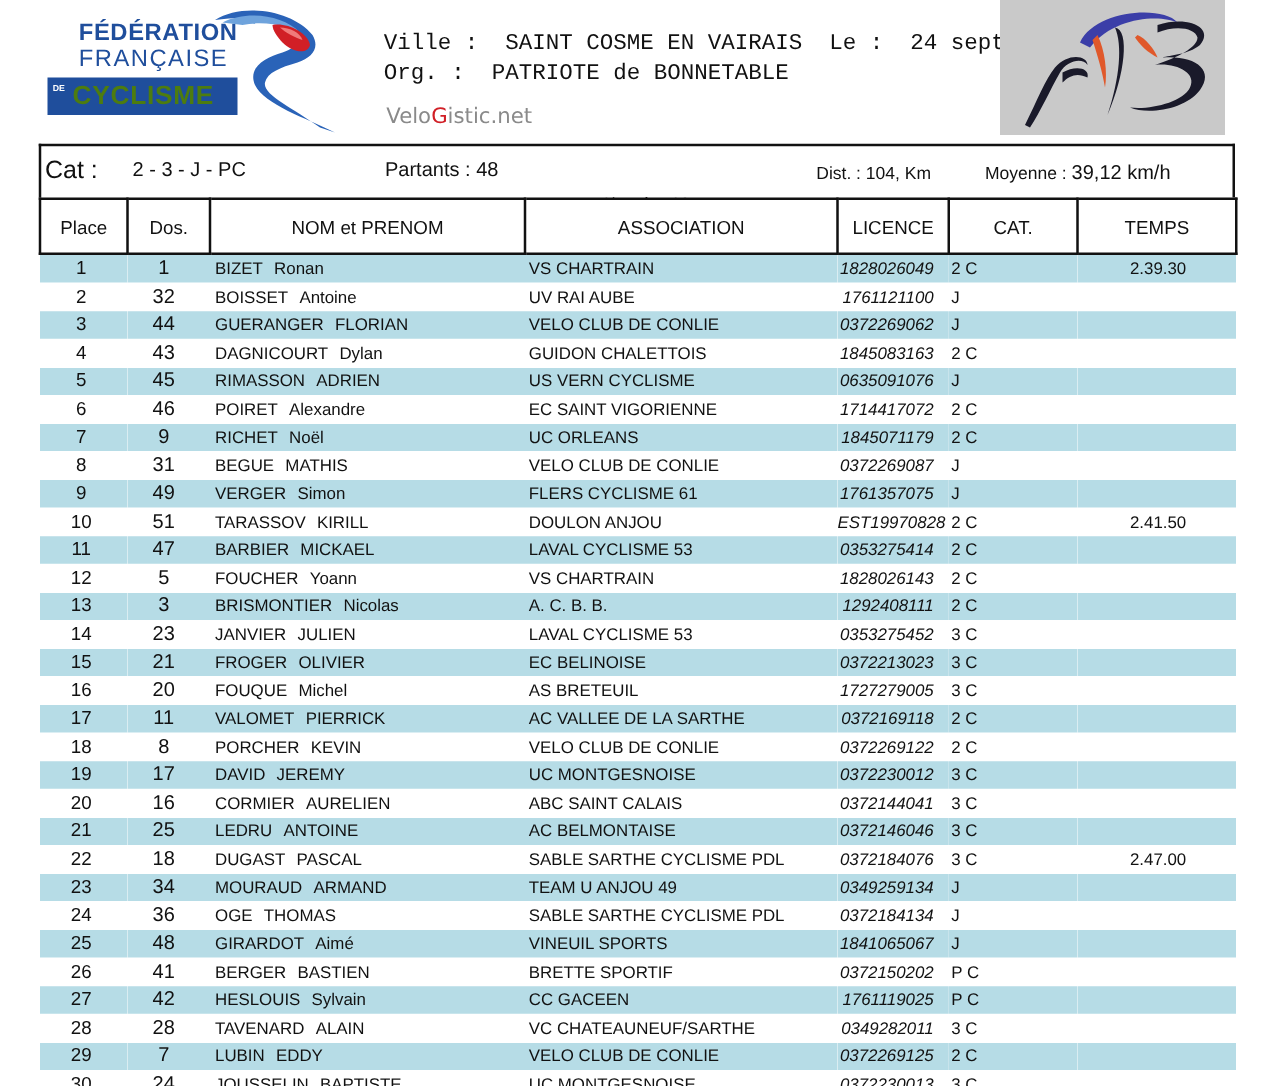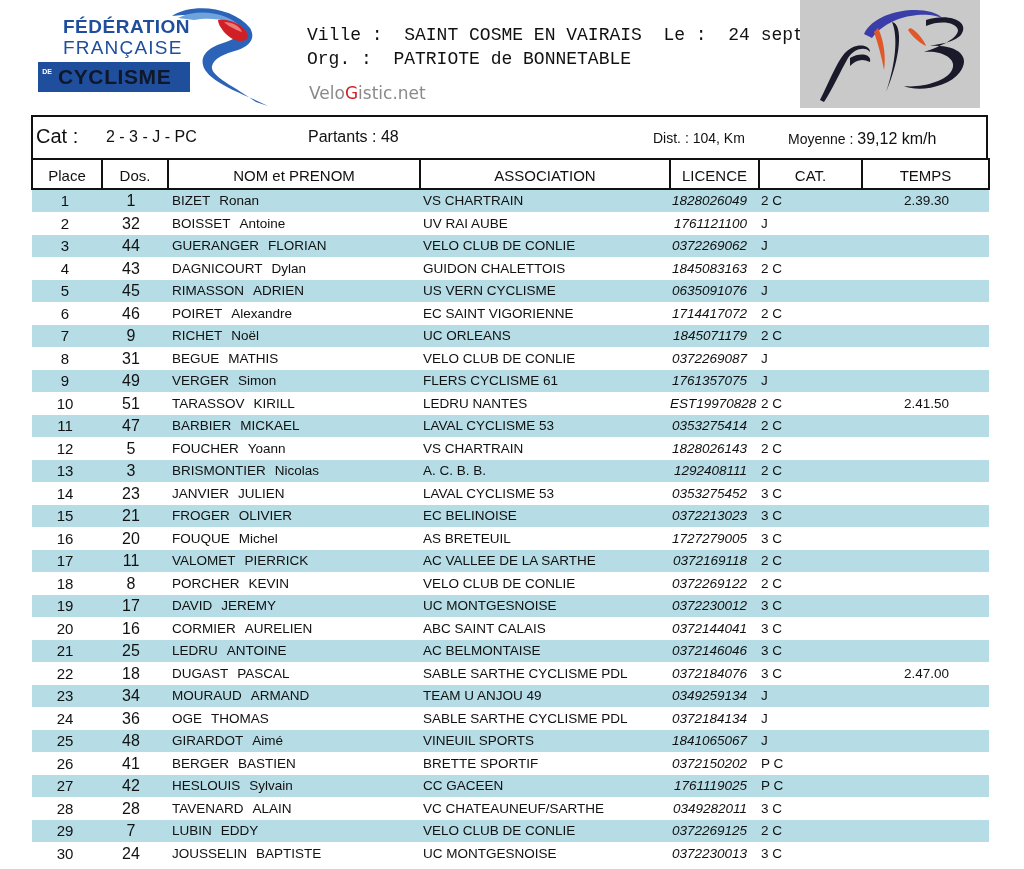--- a/index.html
+++ b/index.html
@@ -6,21 +6,21 @@
   html, body { width: 1024px; height: 869px; background: #ffffff; overflow: hidden; }
   body { position: relative; font-family: "Liberation Sans", sans-serif; color: #111; }
 
   
   .ffc-logo { position: absolute; left: 36px; top: 2px; width: 240px; height: 106px; }
   .ffc-line1, .ffc-line2 { position: absolute; left: 11px; font-family: "Liberation Sans", sans-serif; color: #1f4e9c; letter-spacing: 0.5px; margin-left: 16px; }
   .ffc-line1 { top: 14px; font-size: 19px; font-weight: bold; }
   .ffc-line2 { top: 35px; font-size: 19px; font-weight: normal; letter-spacing: 1.2px; }
   .ffc-band { position: absolute; left: 2px; top: 60px; width: 152px; height: 30px; background: #1f4e9c; }
   .ffc-de { position: absolute; left: 6px; top: 66px; width: 10px; font-size: 7px; color: #fff; font-weight: bold; line-height: 8px; text-align: center; }
-  .ffc-cyclisme { position: absolute; left: 22px; top: 63px; font-size: 21px; font-weight: bold; color: #0f172a; letter-spacing: 0.6px; }
+  .ffc-cyclisme { position: absolute; left: 22px; top: 63px; font-size: 21px; font-weight: bold; color: #4d7c0f; letter-spacing: 0.6px; }
   .ffc-swoosh { position: absolute; left: 128px; top: 0px; width: 112px; height: 106px; }
 
   .event-info { position: absolute; left: 307px; top: 24px; }
   .event-line { font-size: 18px; color: #111; white-space: pre; height: 24px; line-height: 22px; font-family: Liberation Mono, monospace; }
   .velogistic { position: absolute; left: 309px; top: 83px; font-size: 17px; color: #8a8a8a; font-family: "DejaVu Sans", sans-serif; }
   .velogistic .g { color: #d11f26; }
 
   .club-logo { position: absolute; left: 800px; top: 0px; width: 180px; height: 108px; background: #c9c9c9; }
 
   
@@ -29,21 +29,21 @@
   .cat-label { left: 3px; top: 8px; font-size: 20px; }
   .cat-value { left: 73px; font-size: 16px; }
   .partants { left: 275px; font-size: 16px; }
   .classes { left: 447px; font-size: 13px; margin-top: 27px; }
   .dist { left: 620px; font-size: 14px; top: 13px; }
   .moyenne { left: 755px; font-size: 14px; top: 13px; }
   .moyenne b { font-weight: normal; font-size: 16px; }
 
   
   .results { position: absolute; left: 31px; top: 158px; width: 957px; border-collapse: collapse; table-layout: fixed; }
-  .results th { height: 30px; border: 2px solid #111; font-weight: normal; font-size: 15px; color: #111; text-align: center; padding-top: 2px; background: #fff; }
+  .results th { height: 44px; border: 2px solid #111; font-weight: normal; font-size: 15px; color: #111; text-align: center; padding-top: 2px; background: #fff; }
   .results td { height: 22.05px; font-size: 13.5px; color: #111; white-space: nowrap; overflow: hidden; padding: 0; line-height: 22px; }
   .results tbody tr:nth-child(odd) td { background: #b6dce6; }
   .results tbody tr:nth-child(even) td { background: #ffffff; border-top: 1px solid #fff; }
   td.c-place { text-align: center; font-size: 15px; padding-right: 4px; }
   td.c-dos { text-align: center; font-size: 16px; padding-right: 8px; }
   td.c-name { padding-left: 4px; }
   td.c-name .fn { margin-left: 9px; }
   td.c-assoc { padding-left: 3px; }
   td.c-lic { text-align: right; padding-right: 12px; font-style: italic; }
   td.c-cat { padding-left: 2px; }
@@ -203,21 +203,21 @@
     <td class="c-assoc">FLERS CYCLISME 61</td>
     <td class="c-lic">1761357075</td>
     <td class="c-cat">J</td>
     <td class="c-time"></td>
   </tr>
 
   <tr>
     <td class="c-place">10</td>
     <td class="c-dos">51</td>
     <td class="c-name"><span>TARASSOV</span><span class="fn">KIRILL</span></td>
-    <td class="c-assoc">LEDRU NANTES</td>
+    <td class="c-assoc">DOULON ANJOU</td>
     <td class="c-lic">EST19970828</td>
     <td class="c-cat">2 C</td>
     <td class="c-time">2.41.50</td>
   </tr>
 
   <tr>
     <td class="c-place">11</td>
     <td class="c-dos">47</td>
     <td class="c-name"><span>BARBIER</span><span class="fn">MICKAEL</span></td>
     <td class="c-assoc">LAVAL CYCLISME 53</td>

